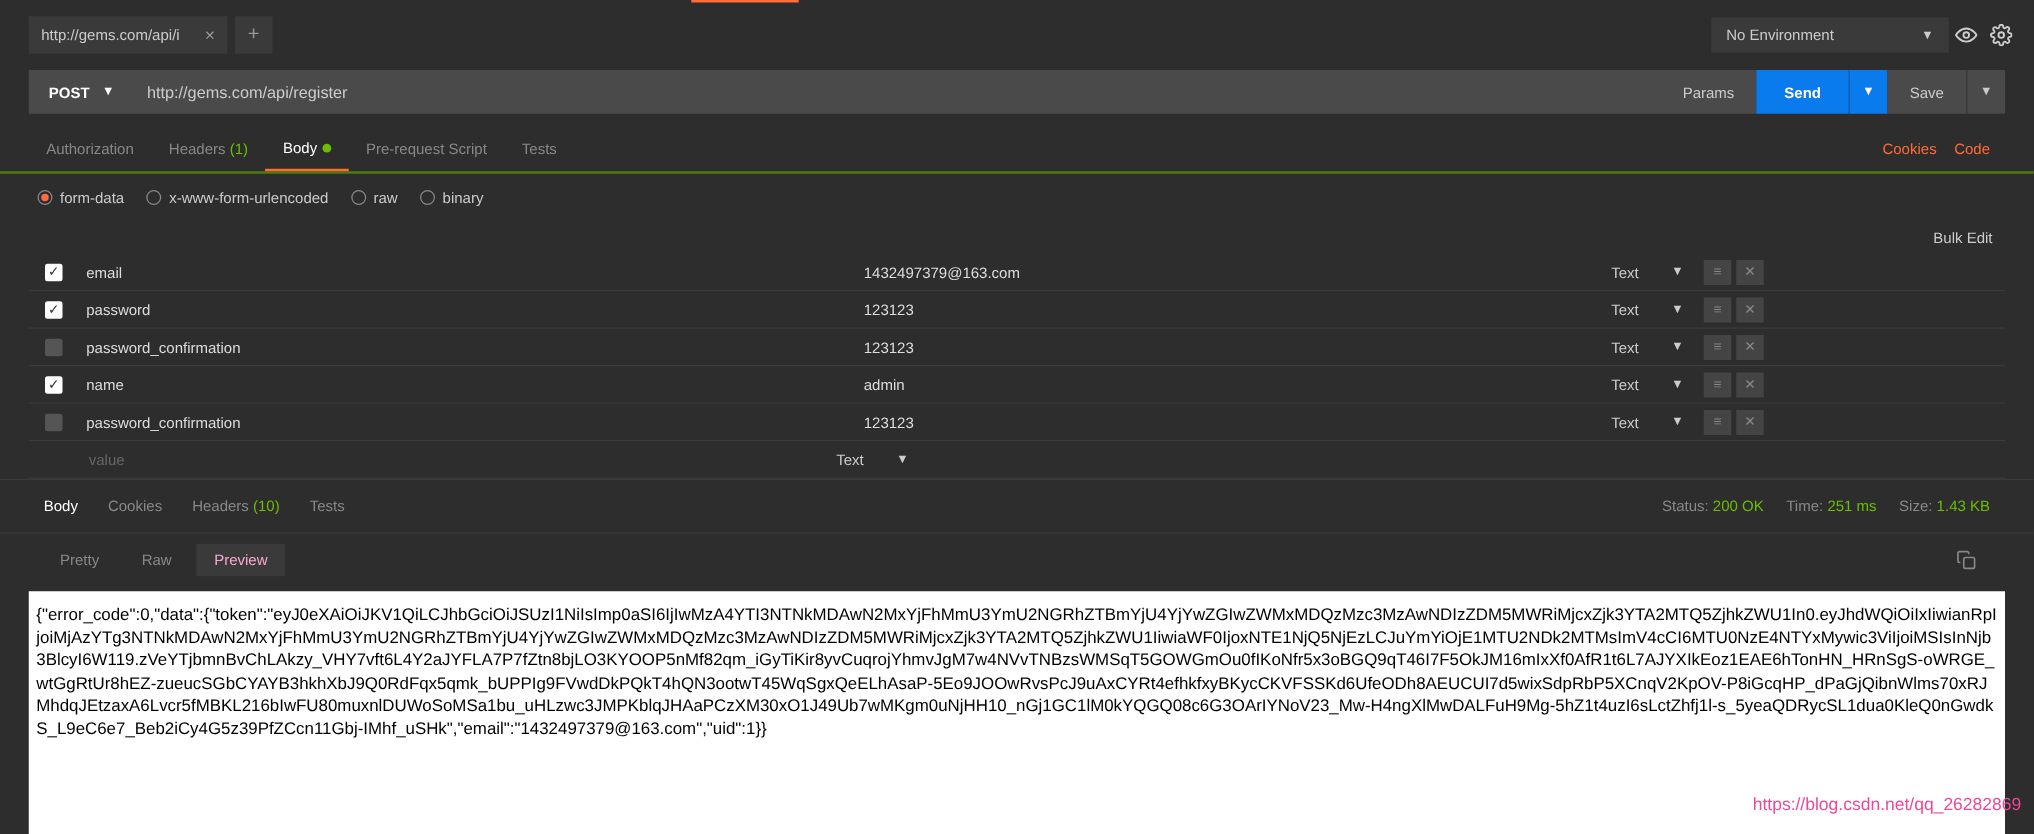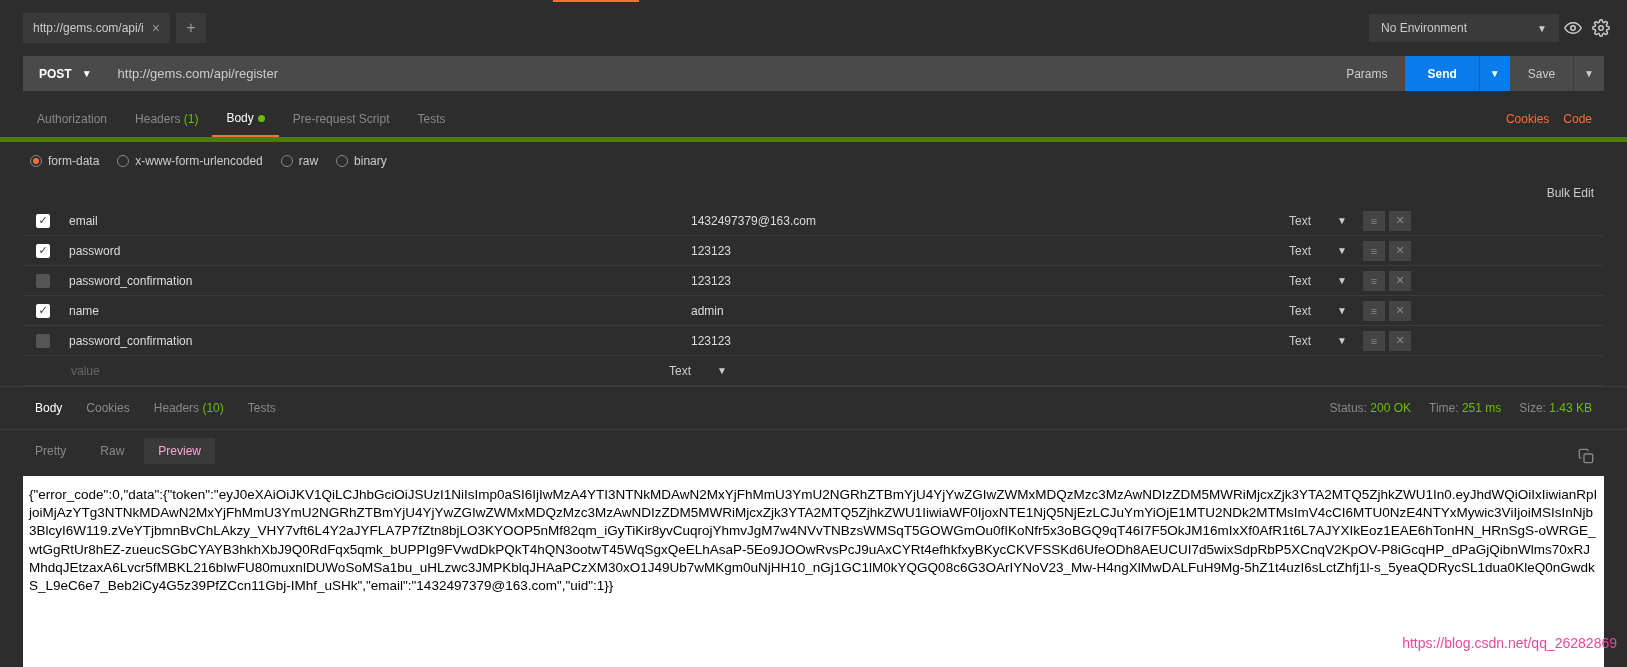--- a/index.html
+++ b/index.html
@@ -1,34 +1,34 @@
 <!DOCTYPE html>
 <html><head>
 <meta charset="utf-8">
 <style>
 * { margin: 0; padding: 0; box-sizing: border-box; font-family: "Helvetica Neue", Arial, sans-serif; }
 body { background: #2d2d2d; color: #ccc; font-size: 12px; width: 1627px; }
 .topbar { height: 10px; background: #2d2d2d; position: relative; }
 .topbar-accent { position: absolute; top: 0; left: 553px; width: 86px; height: 2px; background: #ff6c37; }
 .tabbar { background: #2d2d2d; display: flex; align-items: center; height: 36px; padding-left: 23px; }
-.tab { background: #3a3a3a; height: 30px; display: flex; align-items: center; padding: 0 10px; color: #ccc; font-size: 12px; gap: 8px; }
+.tab { background: #3a3a3a; height: 30px; display: flex; align-items: center; padding: 0 10px; color: #ccc; font-size: 12px; gap: 20px; }
 .tab .close-x { color: #999; font-size: 14px; }
 .tab-add { width: 30px; height: 30px; display: flex; align-items: center; justify-content: center; color: #999; font-size: 16px; margin-left: 6px; background: #3a3a3a; }
 .env-area { margin-left: auto; display: flex; align-items: center; gap: 0; padding-right: 12px; }
 .env-select { background: #3a3a3a; color: #ccc; padding: 7px 12px; width: 190px; display: flex; justify-content: space-between; align-items: center; }
 .icon-btn { width: 28px; height: 28px; display: flex; align-items: center; justify-content: center; color: #ccc; }
 .request-bar { display: flex; align-items: stretch; padding: 10px 23px; background: #2d2d2d; }
 .method { background: #4a4a4a; color: #fff; display: flex; align-items: center; padding: 0 16px; font-weight: 600; gap: 10px; }
 .url-input { flex: 1; background: #4a4a4a; color: #ccc; padding: 10px; border: none; outline: none; font-size: 13px; }
 .params-btn { background: #4a4a4a; color: #ccc; padding: 0 18px; display: flex; align-items: center; }
 .send-btn { background: #097bed; color: #fff; padding: 0 22px; display: flex; align-items: center; font-weight: 600; }
 .send-chev { background: #097bed; color: #fff; padding: 0 10px; display: flex; align-items: center; border-left: 1px solid rgba(0,0,0,0.2); }
 .save-btn { background: #4a4a4a; color: #ccc; padding: 0 18px; display: flex; align-items: center; }
 .save-chev { background: #4a4a4a; color: #ccc; padding: 0 10px; display: flex; align-items: center; border-left: 1px solid rgba(0,0,0,0.2); }
-.req-tabs { display: flex; padding: 0 23px; border-bottom: 5px solid #4d7c0f; align-items: center; }
+.req-tabs { display: flex; padding: 0 23px; border-bottom: 2px solid #4d7c0f; align-items: center; }
 .req-tab { padding: 10px 14px; color: #888; cursor: pointer; }
 .req-tab.active { color: #fff; border-bottom: 2px solid #ff6c37; }
 .count { color: #6bbf00; }
 .dot { display: inline-block; width: 7px; height: 7px; background: #6bbf00; border-radius: 50%; margin-left: 4px; vertical-align: middle; }
 .req-links { margin-left: auto; display: flex; gap: 14px; padding-right: 12px; }
 .req-link { color: #ff6c37; }
 .body-types { display: flex; gap: 18px; padding: 12px 30px; align-items: center; }
 .radio-wrap { display: flex; align-items: center; gap: 6px; color: #ccc; }
 .radio { width: 12px; height: 12px; border-radius: 50%; border: 1px solid #888; display: inline-block; position: relative; }
 .radio.checked::after { content: ""; position: absolute; inset: 2px; background: #ff6c37; border-radius: 50%; }
@@ -43,21 +43,21 @@
 .kv-actions { display: flex; gap: 4px; margin-left: 10px; }
 .kv-action-btn { width: 22px; height: 20px; background: #444; display: flex; align-items: center; justify-content: center; color: #888; font-size: 11px; }
 .bulk-edit { margin-left: auto; padding: 6px 10px; color: #ccc; }
 .kv-placeholder { color: #666; }
 .kv-header-row { display: flex; align-items: center; padding: 0 23px; }
 .resp-tabs { display: flex; padding: 8px 23px; align-items: center; border-top: 1px solid #3a3a3a; border-bottom: 1px solid #3a3a3a; }
 .resp-tab { padding: 6px 12px; color: #888; }
 .resp-tab.active { color: #fff; }
 .status-area { margin-left: auto; display: flex; gap: 18px; color: #888; padding-right: 12px; }
 .status-val { color: #6bbf00; }
-.view-tabs { display: flex; padding: 8px 21px; align-items: flex-end; gap: 6px; }
+.view-tabs { display: flex; padding: 8px 34px; align-items: center; gap: 6px; }
 .view-tab { padding: 6px 14px; color: #888; }
 .view-tab.active { background: #3a3a3a; color: #f9a8d4; }
 .copy-btn { margin-left: auto; padding-right: 12px; }
 .response-body { background: #fff; color: #000; margin: 4px 23px 10px 23px; padding: 10px 6px; font-family: "Times New Roman", serif; font-size: 13.5px; line-height: 1.35; word-break: break-all; height: 200px; overflow: hidden; }
 .watermark { position: absolute; right: 10px; bottom: 14px; color: #ec4899; font-size: 14px; font-family: Liberation Sans, sans-serif; margin-top: 46px; }
 .chev { font-size: 10px; }
 svg { display: block; }
 </style>
 </head>
 <body>

